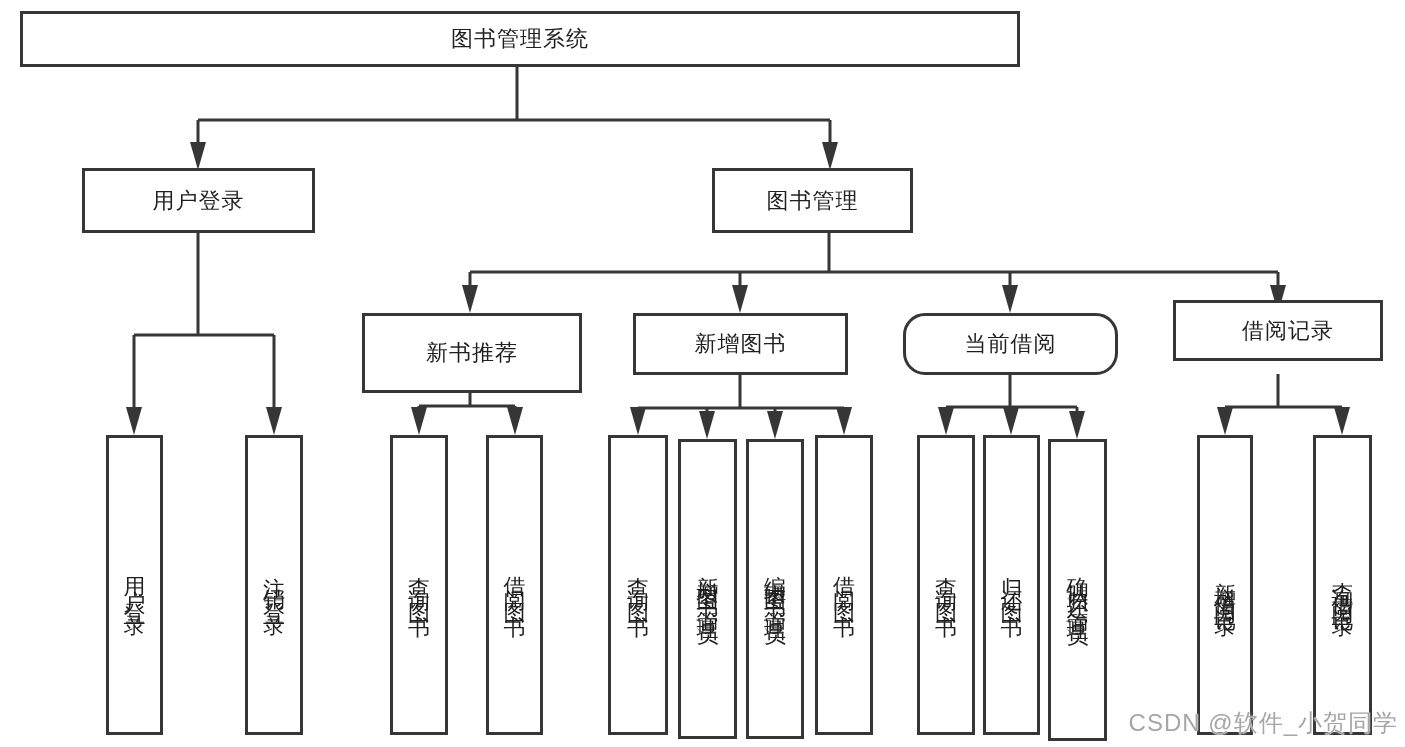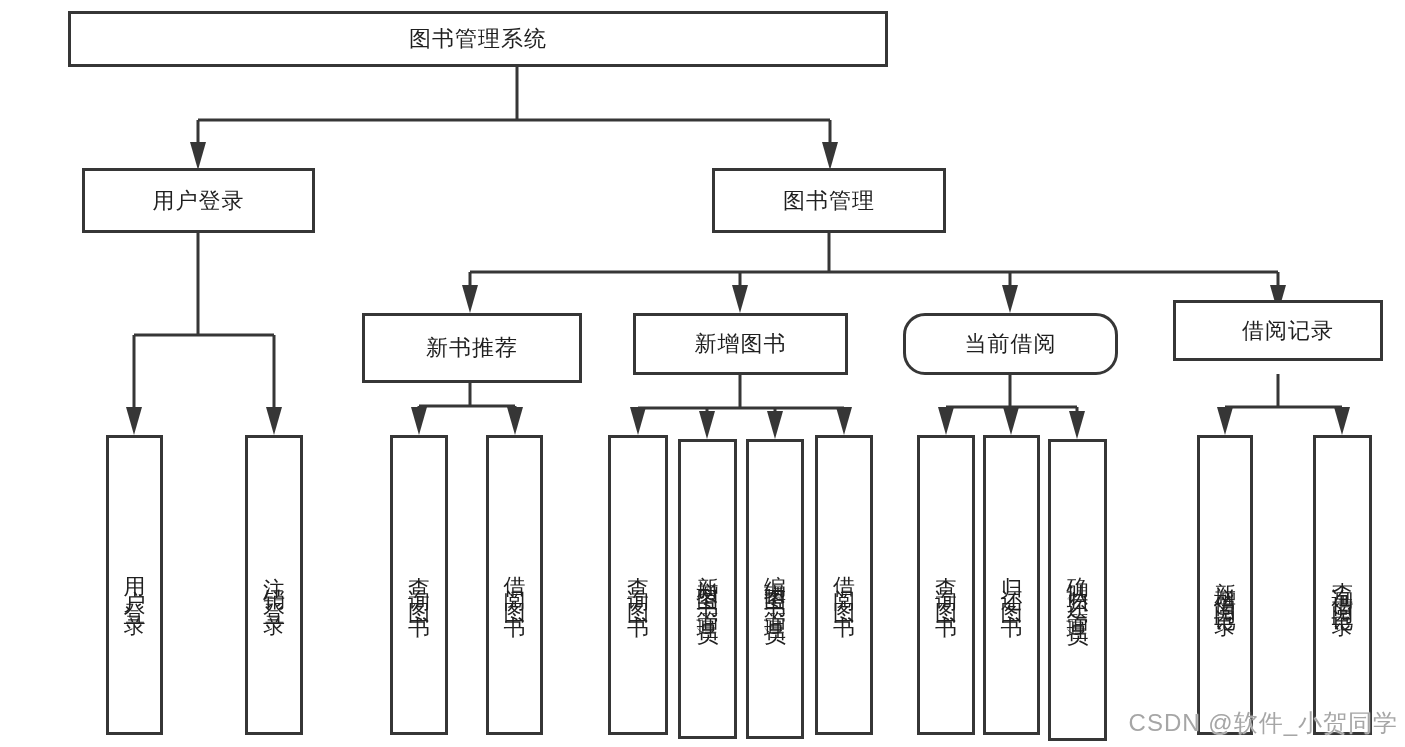--- a/index.html
+++ b/index.html
@@ -103,26 +103,26 @@
       <polygon points="1069,411 1085,411 1077,439"></polygon>
     </g>
 
     <g>
       <path d="M1278 374 V407 M1225 407 H1342"></path>
       <polygon points="1217,407 1233,407 1225,435"></polygon>
       <polygon points="1334,407 1350,407 1342,435"></polygon>
     </g>
   </svg>
 
-  <div class="node h" style="left:20px;top:11px;width:820px;height:56px;margin-left:48px;">图书管理系统</div>
+  <div class="node h" style="left:20px;top:11px;width:1000px;height:56px;">图书管理系统</div>
 
   <div class="node h" style="left:82px;top:168px;width:233px;height:65px;">用户登录</div>
-  <div class="node h" style="left:712px;top:168px;width:234px;height:65px;text-align:right;">图书管理</div>
+  <div class="node h" style="left:712px;top:168px;width:201px;height:65px;text-align:right;">图书管理</div>
 
-  <div class="node h" style="left:362px;top:313px;width:220px;height:70px;">新书推荐</div>
+  <div class="node h" style="left:362px;top:313px;width:220px;height:80px;">新书推荐</div>
   <div class="node h" style="left:633px;top:313px;width:215px;height:62px;">新增图书</div>
   <div class="node h" style="left:903px;top:313px;width:215px;height:62px;border-radius:22px;">当前借阅</div>
   <div class="node h" style="left:1173px;top:300px;width:210px;height:61px;padding-left:20px;">借阅记录</div>
 
   <div class="node v short" style="left:106px;top:435px;width:57px;height:300px;">用户登录</div>
   <div class="node v short" style="left:245px;top:435px;width:58px;height:300px;">注销登录</div>
 
   <div class="node v short" style="left:390px;top:435px;width:58px;height:300px;">查询图书</div>
   <div class="node v short" style="left:486px;top:435px;width:57px;height:300px;">借阅图书</div>
 

